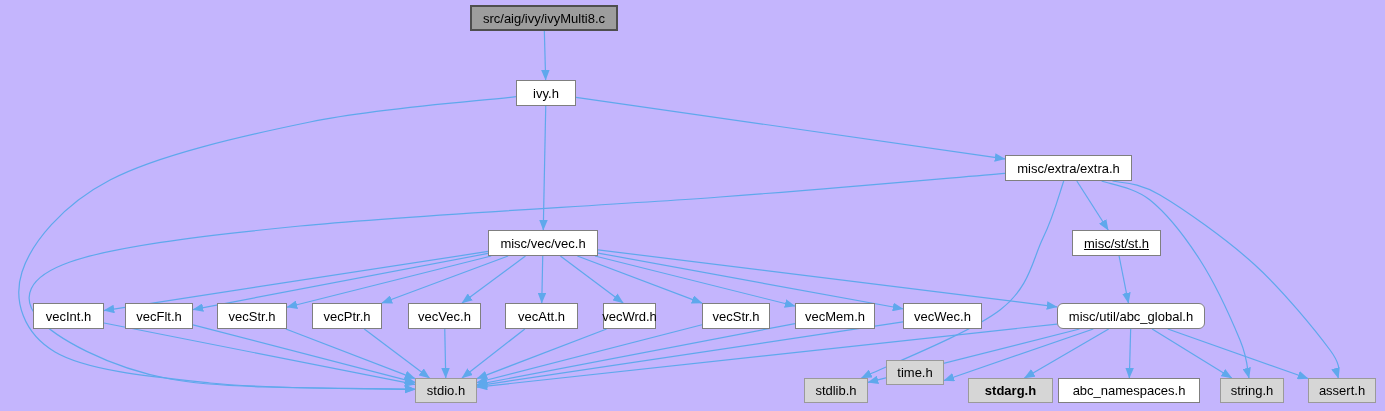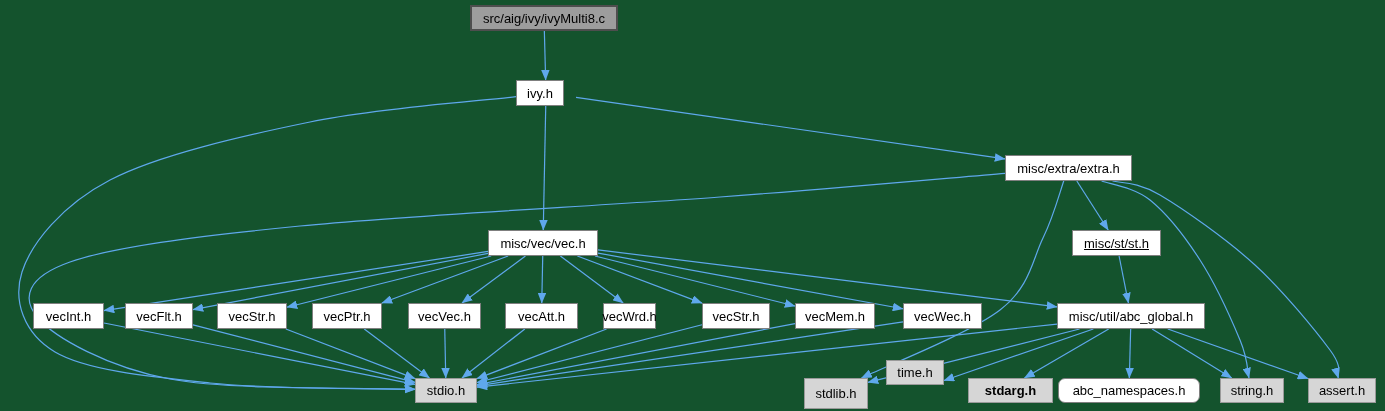--- a/index.html
+++ b/index.html
@@ -1,16 +1,16 @@
 <!DOCTYPE html>
 <html><head>
 <meta charset="utf-8">
 <style>
   html,body{margin:0;padding:0;background:#000;}
-  #stage{position:relative;width:1385px;height:411px;background:#14532d;overflow:hidden;
+  #stage{position:relative;width:1385px;height:411px;background:#c4b5fd;overflow:hidden;
          font-family:"Liberation Sans",sans-serif;}
   #edges{position:absolute;left:0;top:0;width:1385px;height:411px;}
   .node{position:absolute;display:flex;align-items:center;justify-content:center;
         box-sizing:border-box;white-space:nowrap;
         font:13px "Liberation Sans",sans-serif;color:#000;
         background:#ffffff;border:1px solid #7f7f7f;}
   .node.plain{background:#d6d6d6;border-color:#9a9a9a;}
   .node.root{background:#9d9d9d;border:2px solid #4e4e4e;}
   path.edge{fill:none;stroke-width:1.2px;}
 </style>
@@ -60,36 +60,36 @@
         <path d="M1079.523489932886,329 L868,382.4186440677966" class="edge" stroke="#5fa8ec" marker-end="url(#arrow)"></path>
         <path d="M1093.3087248322147,329 L944,380.49768518518516" class="edge" stroke="#5fa8ec" marker-end="url(#arrow)"></path>
         <path d="M1108.6644295302012,329 L1024.476510067114,378" class="edge" stroke="#5fa8ec" marker-end="url(#arrow)"></path>
         <path d="M1130.6510067114093,329 L1129.3355704697988,378" class="edge" stroke="#5fa8ec" marker-end="url(#arrow)"></path>
         <path d="M1152.1140939597315,329 L1231.6979865771812,378" class="edge" stroke="#5fa8ec" marker-end="url(#arrow)"></path>
         <path d="M1167.8187919463087,329 L1308,378.4952606635071" class="edge" stroke="#5fa8ec" marker-end="url(#arrow)"></path>
       </g>
   </svg>
   <div id="nodes">
       <div class="node root" style="left: 470px; top: 5px; width: 148px; height: 26px;">src/aig/ivy/ivyMulti8.c</div>
-      <div class="node" style="left: 516px; top: 80px; width: 48px; height: 26px;">ivy.h</div>
+      <div class="node" style="left: 516px; top: 80px; width: 60px; height: 26px;">ivy.h</div>
       <div class="node" style="left: 1005px; top: 155px; width: 127px; height: 26px;">misc/extra/extra.h</div>
       <div class="node" style="left: 488px; top: 230px; width: 110px; height: 26px;">misc/vec/vec.h</div>
       <div class="node" style="left: 1072px; top: 230px; width: 89px; height: 26px; text-decoration: underline;">misc/st/st.h</div>
       <div class="node" style="left: 33px; top: 303px; width: 71px; height: 26px;">vecInt.h</div>
       <div class="node" style="left: 125px; top: 303px; width: 68px; height: 26px;">vecFlt.h</div>
       <div class="node" style="left: 217px; top: 303px; width: 70px; height: 26px;">vecStr.h</div>
       <div class="node" style="left: 312px; top: 303px; width: 70px; height: 26px;">vecPtr.h</div>
       <div class="node" style="left: 408px; top: 303px; width: 73px; height: 26px;">vecVec.h</div>
       <div class="node" style="left: 505px; top: 303px; width: 73px; height: 26px;">vecAtt.h</div>
       <div class="node" style="left: 603px; top: 303px; width: 53px; height: 26px;">vecWrd.h</div>
       <div class="node" style="left: 702px; top: 303px; width: 68px; height: 26px;">vecStr.h</div>
       <div class="node" style="left: 795px; top: 303px; width: 80px; height: 26px;">vecMem.h</div>
       <div class="node" style="left: 903px; top: 303px; width: 79px; height: 26px;">vecWec.h</div>
-      <div class="node" style="left: 1057px; top: 303px; width: 148px; height: 26px;">misc/util/abc_global.h</div>
+      <div class="node" style="left: 1057px; top: 303px; width: 148px; height: 26px; border-radius: 6px;">misc/util/abc_global.h</div>
       <div class="node plain" style="left: 415px; top: 378px; width: 62px; height: 25px;">stdio.h</div>
-      <div class="node plain" style="left: 804px; top: 378px; width: 64px; height: 31px; text-align: right;">stdlib.h</div>
+      <div class="node plain" style="left: 804px; top: 378px; width: 64px; height: 25px; text-align: right;">stdlib.h</div>
       <div class="node plain" style="left: 886px; top: 360px; width: 58px; height: 25px;">time.h</div>
       <div class="node plain" style="left: 968px; top: 378px; width: 85px; height: 25px; font-weight: bold;">stdarg.h</div>
-      <div class="node" style="left: 1058px; top: 378px; width: 142px; height: 25px; border-radius: 7px;">abc_namespaces.h</div>
+      <div class="node" style="left: 1058px; top: 378px; width: 142px; height: 25px;">abc_namespaces.h</div>
       <div class="node plain" style="left: 1220px; top: 378px; width: 64px; height: 25px;">string.h</div>
       <div class="node plain" style="left: 1308px; top: 378px; width: 68px; height: 25px;">assert.h</div>
     </div>
 </div>
 
 </body></html>

